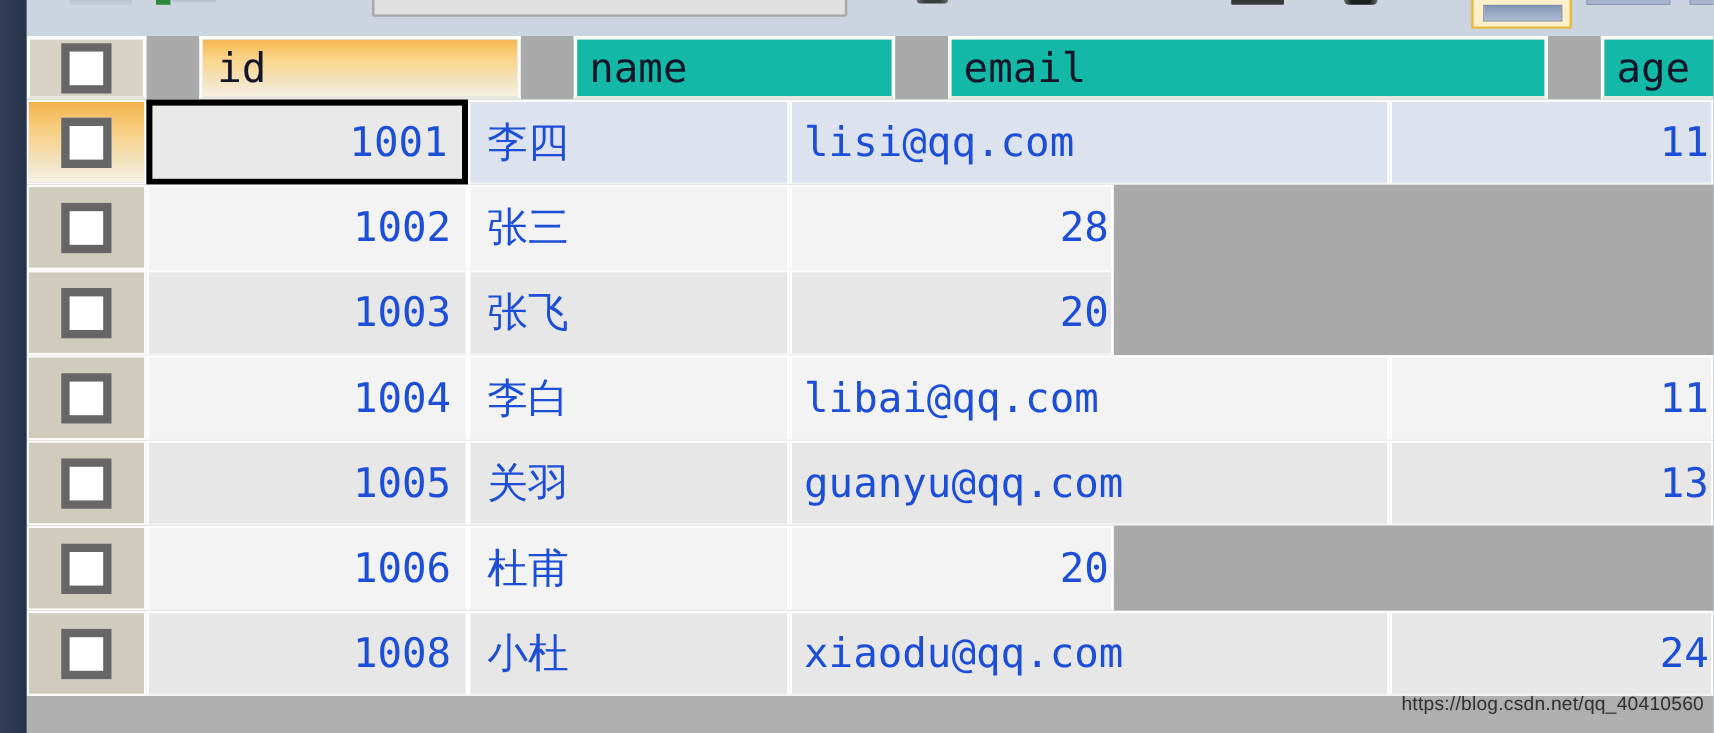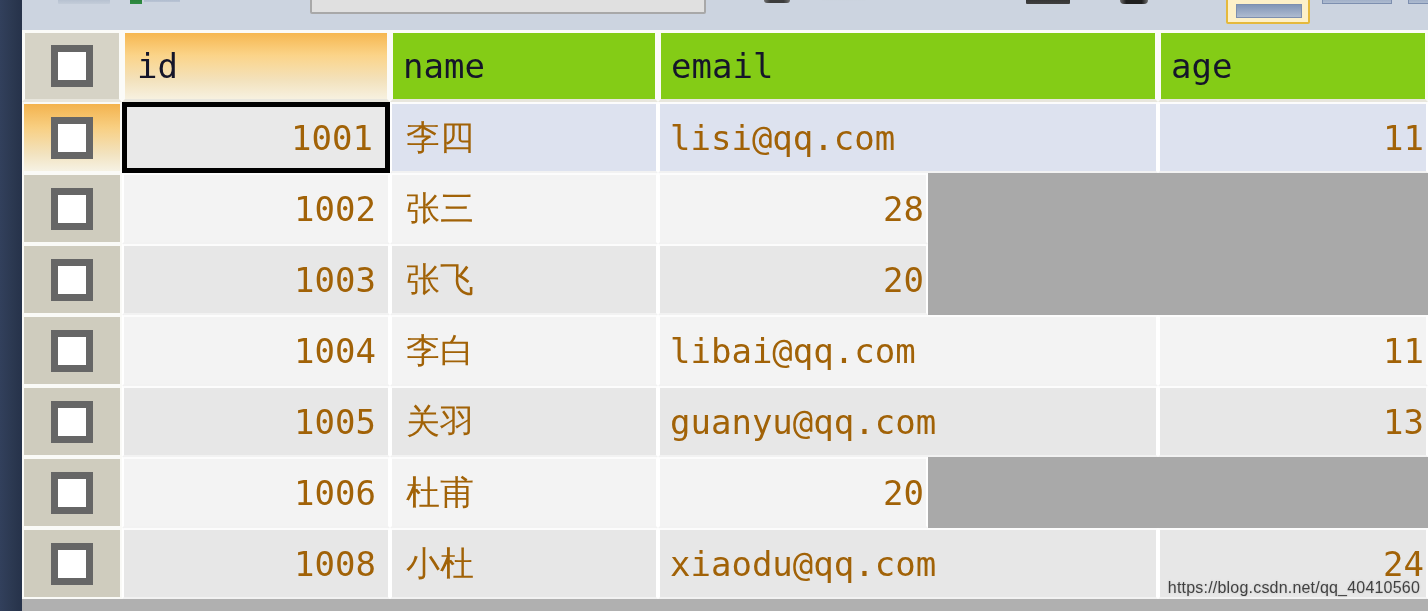--- a/index.html
+++ b/index.html
@@ -96,45 +96,45 @@
     overflow: hidden;
     z-index: 4;
   }
 
   .grid-row {
     position: relative;
     display: flex;
     height: 71px;
     background: #a9a9a9;
   }
-  .grid-row.header-row { height: 72px; }
+  .grid-row.header-row { height: 53px; gap: 44px; }
 
   
   .cell {
     position: relative;
     height: 100%;
     display: flex;
     align-items: center;
     font-size: 34px;
-    color: #a16207;
+    color: #1d4ed8;
     letter-spacing: 0px;
     white-space: nowrap;
     overflow: hidden;
   }
 
   
   .c-check { width: 100px; flex: 0 0 100px; justify-content: center; }
   .c-id    { width: 268px; flex: 0 0 268px; justify-content: flex-end; padding-right: 12px; }
   .c-name  { width: 268px; flex: 0 0 268px; justify-content: flex-start; padding-left: 14px; }
   .c-email { width: 500px; flex: 0 0 500px; justify-content: flex-start; padding-left: 10px; }
   .c-age   { width: 270px; flex: 0 0 270px; justify-content: flex-end; padding-right: 2px; }
 
   
   .header-row .cell {
-    background: #84cc16;
+    background: #14b8a6;
     border: 3px solid #fbfbf8;
     border-bottom: 3px solid #e8e6dd;
     font-size: 34px;
     color: #15152a;
   }
   .header-row .c-check {
     background: #d6d3c6;
   }
   .header-row .c-id {
     background: linear-gradient(to bottom, #f6b750 0%, #fbd489 34%, #f3e2bd 72%, #f7f1e0 100%);

